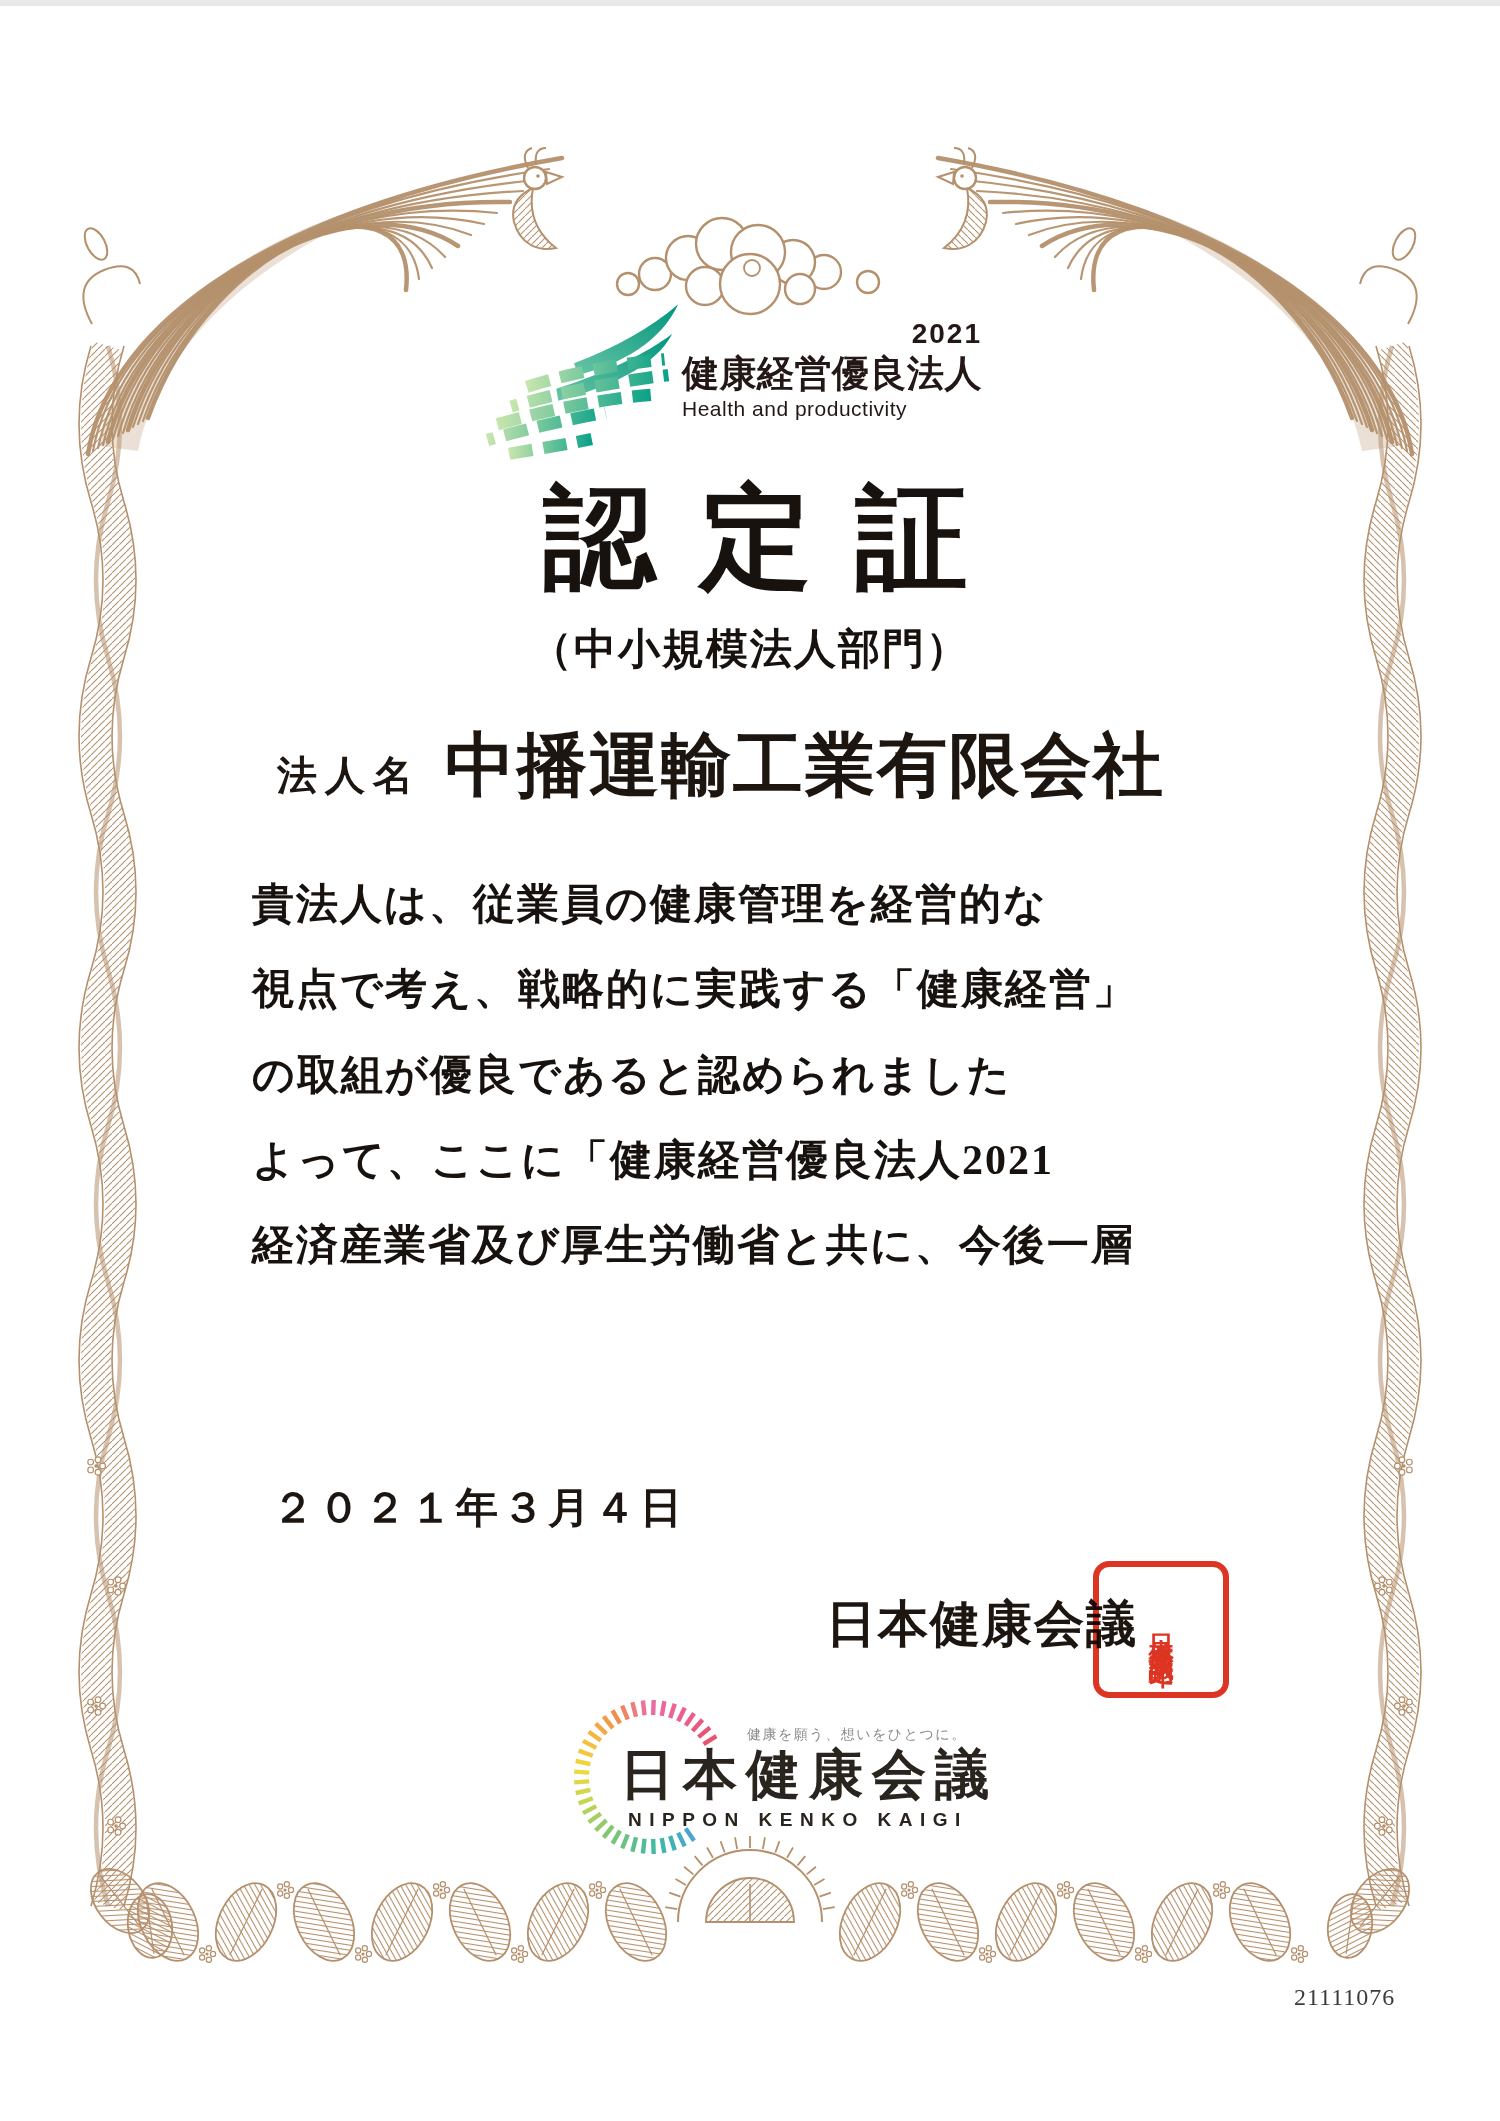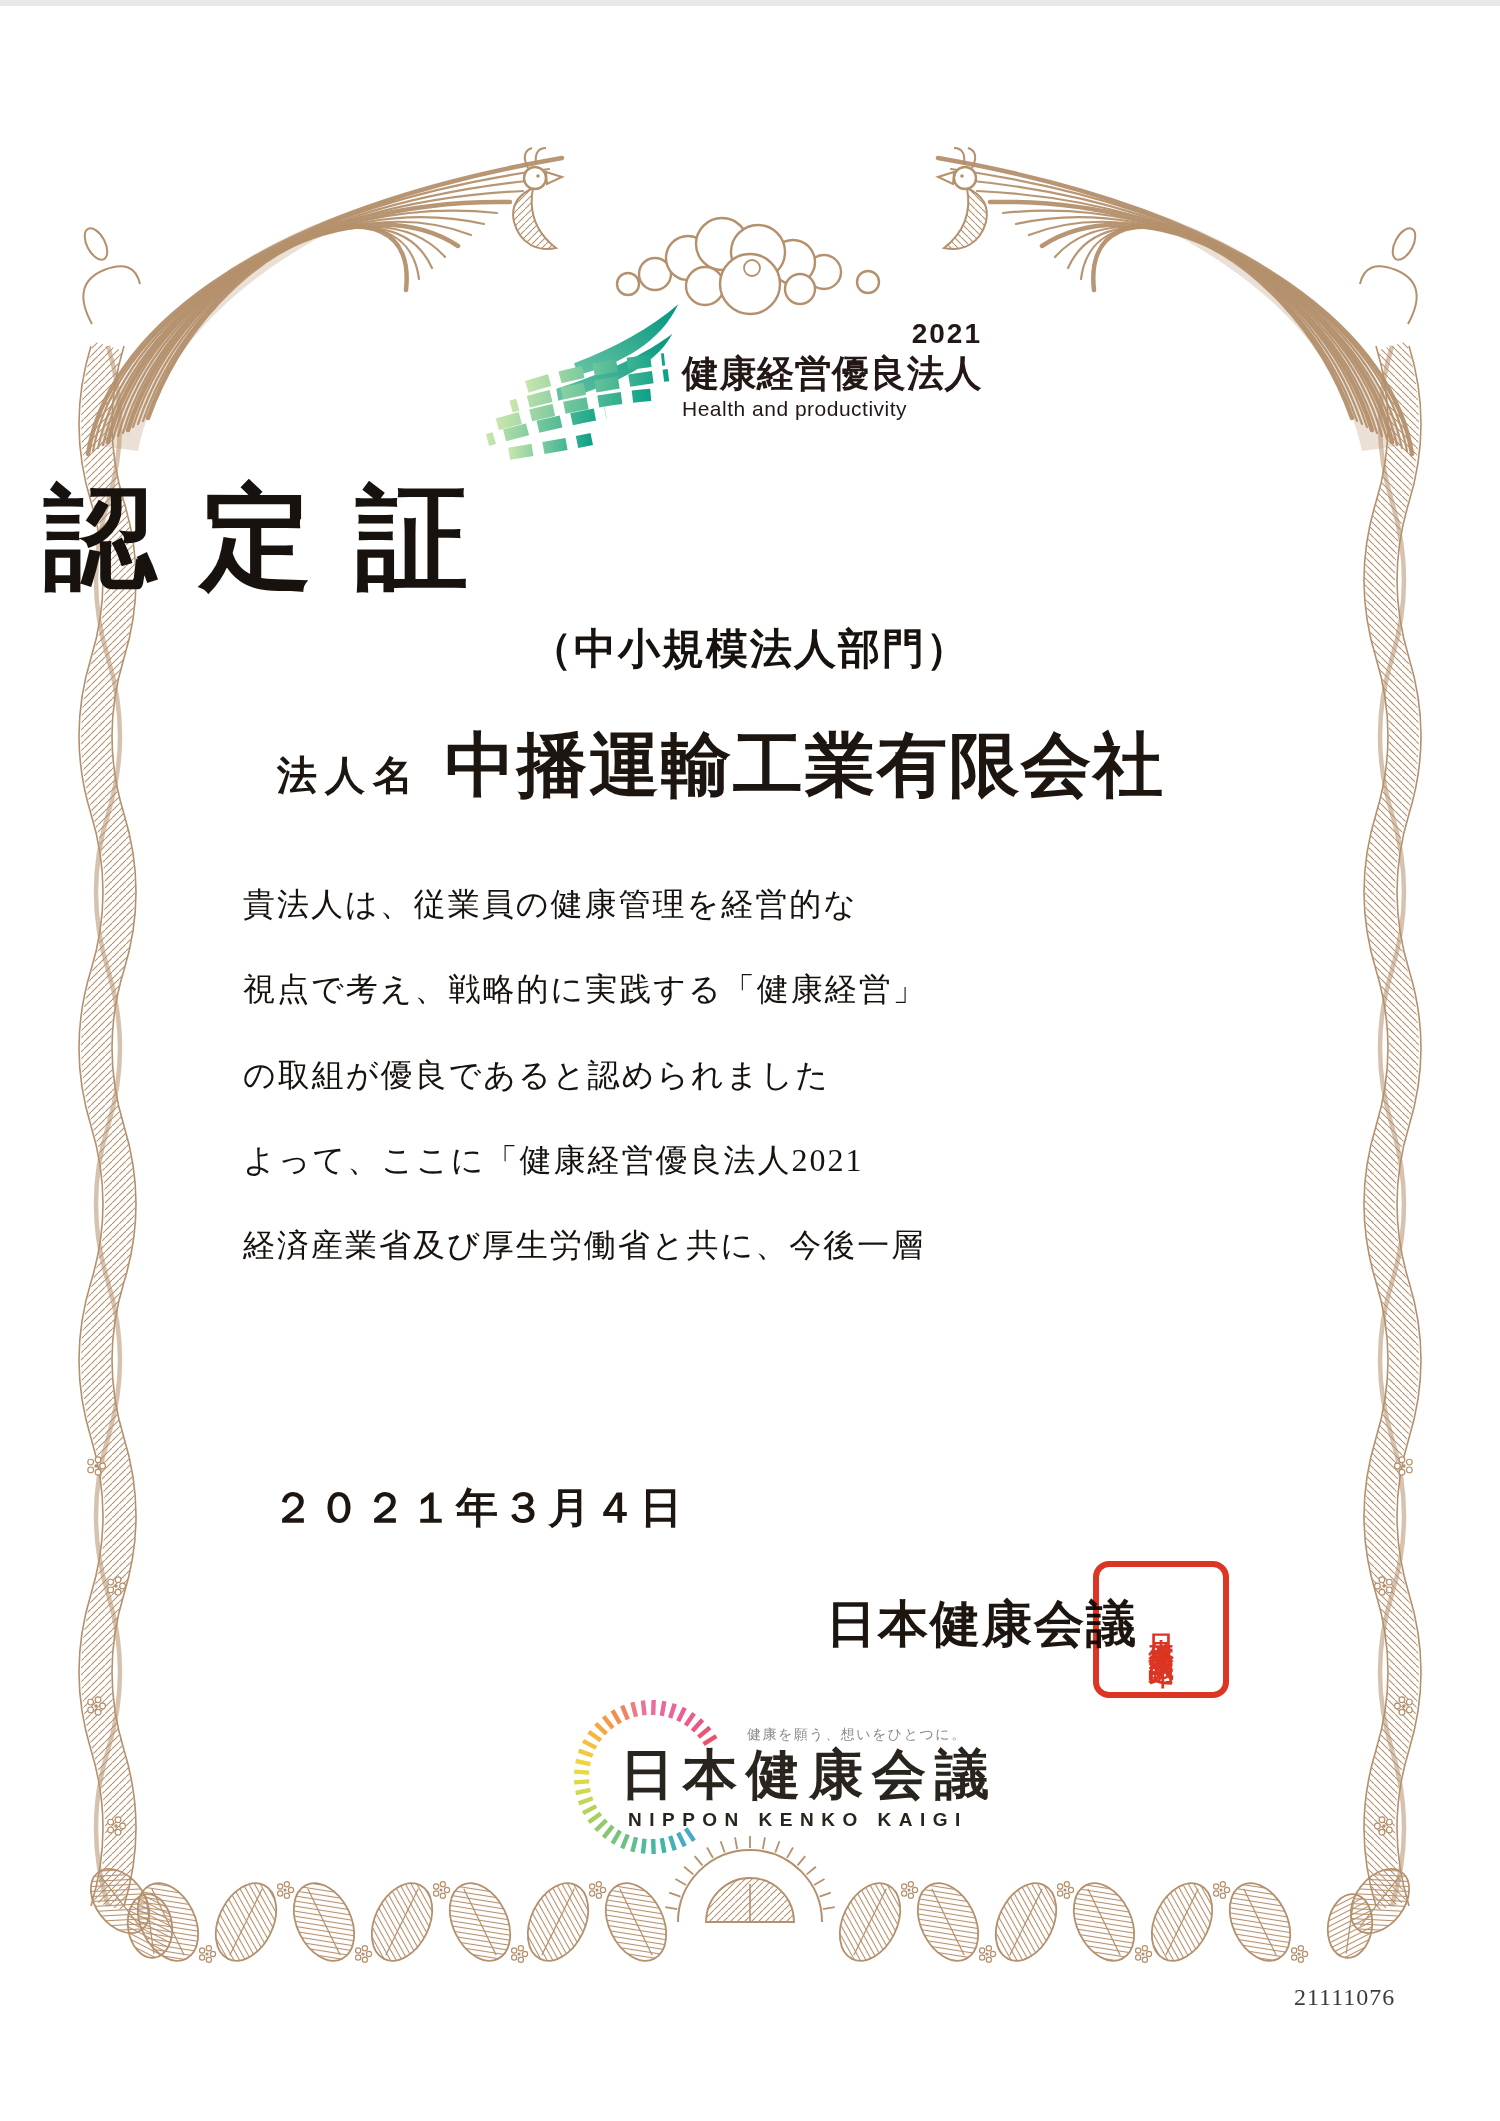--- a/index.html
+++ b/index.html
@@ -9,31 +9,31 @@
   }
   #border-svg{position:absolute;left:0;top:0;width:1500px;height:2121px;pointer-events:none;}
 
   .header-logo{position:absolute;left:458px;top:296px;display:flex;}
   .swoosh{width:236px;height:158px;overflow:visible;}
   .logo-text{margin-left:-12px;padding-top:18px;font-family:"Liberation Sans","DejaVu Sans",sans-serif;color:#231815;}
   .logo-year{width:300px;text-align:right;font-size:28px;font-weight:700;letter-spacing:2px;padding-right:6px;line-height:1;}
   .logo-kanji{font-size:37px;font-weight:600;letter-spacing:0.5px;margin-top:5px;line-height:1.15;}
   .logo-en{font-size:21px;font-weight:400;letter-spacing:0.5px;margin-top:1px;line-height:1.1;}
 
-  .title{position:absolute;left:0;right:1px;top:476px;
-    font-size:112px;font-weight:700;letter-spacing:44px;text-indent:44px;line-height:1;color:#17120e;}
+  .title{position:absolute;left:0;right:1px;top:476px;text-align:center;
+    font-size:112px;font-weight:700;letter-spacing:44px;text-indent:44px;line-height:1;color:#17120e;padding-left:12px;}
   .division{position:absolute;left:0;right:0;top:616px;text-align:center;
     font-size:42px;font-weight:700;letter-spacing:2px;line-height:1.3;color:#17120e;}
 
   .recipient{position:absolute;left:277px;top:718px;display:flex;align-items:baseline;}
   .r-label{font-size:40px;font-weight:600;letter-spacing:8px;}
   .r-name{font-size:70px;font-weight:700;letter-spacing:2px;margin-left:24px;line-height:1.2;}
 
-  .body-text{position:absolute;left:243px;top:856px;width:1170px;
-    font-size:32px;font-weight:400;letter-spacing:2px;line-height:85.3px;color:#17120e;}
+  .body-text{position:absolute;left:252px;top:856px;width:1170px;
+    font-size:42px;font-weight:700;letter-spacing:2px;line-height:85.3px;color:#17120e;}
 
   .date{position:absolute;left:272px;top:1474px;font-size:42px;font-weight:700;letter-spacing:4px;}
 
   .issuer{position:absolute;left:826px;top:1588px;font-size:50px;font-weight:700;letter-spacing:2px;line-height:1.2;}
 
   .seal{position:absolute;left:1093px;top:1555px;width:136px;height:137px;box-sizing:border-box;
     border:6px solid #dc2a17;border-radius:16px;display:flex;justify-content:center;align-items:center;
     writing-mode:vertical-rl;color:#dc2a17;font-weight:700;mix-blend-mode:multiply;opacity:.95;}
   .seal span{font-size:25px;letter-spacing:4px;line-height:1.1;margin:0 3px;}
 

